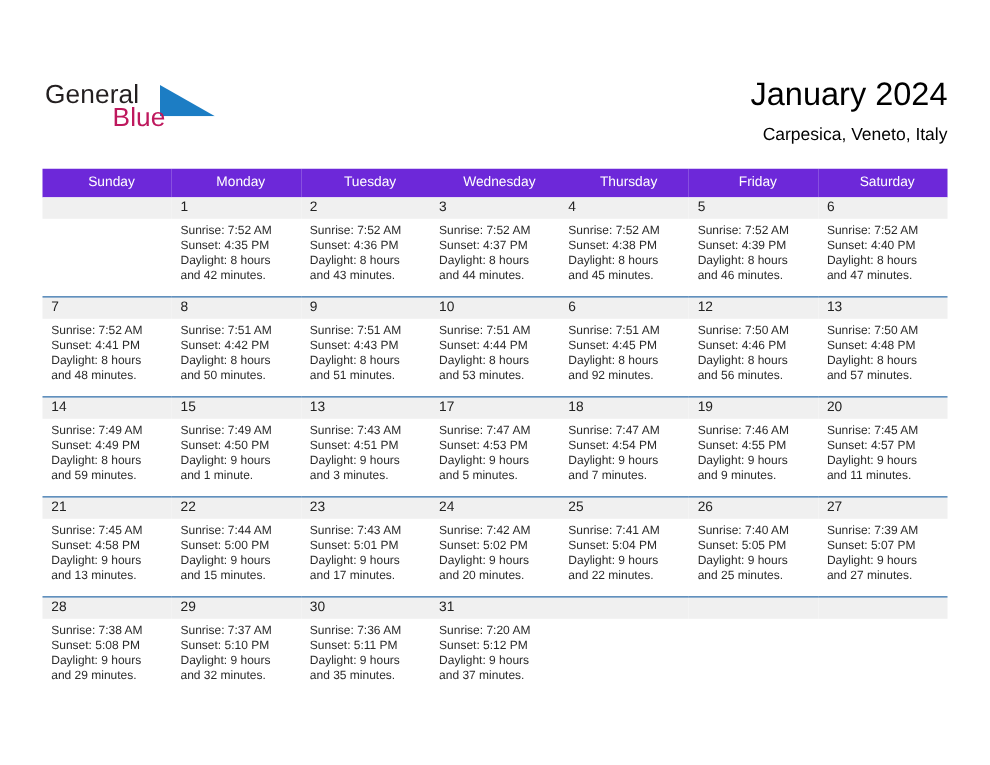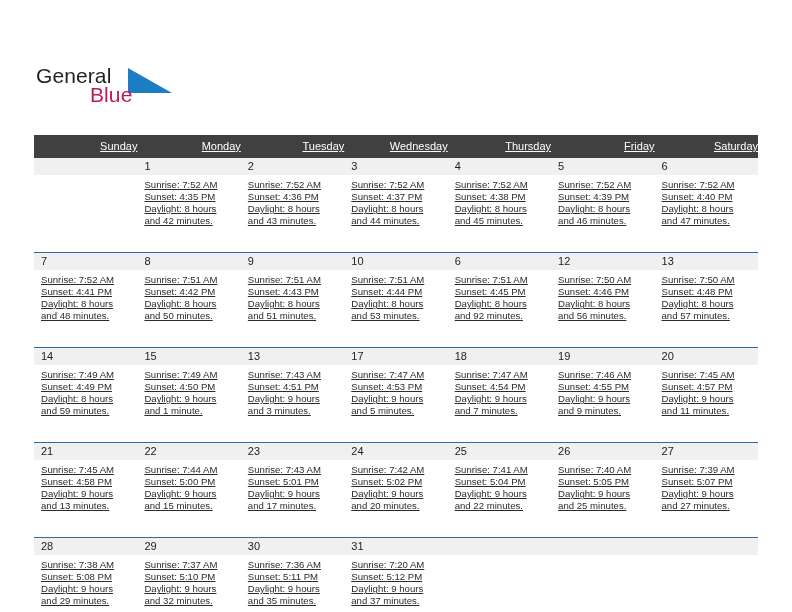--- a/index.html
+++ b/index.html
@@ -98,30 +98,29 @@
     position: absolute;
     left: 34px;
     top: 104px;
     width: 724px;
     border-collapse: collapse;
     table-layout: fixed;
   }
   .calendar col { width: 103.43px; }
 
   .calendar thead th {
-    background: #404040;
+    background: #6d28d9;
     color: #ffffff;
     font-size: 11px;
     font-weight: 400;
-    text-align: right;
+    text-align: center;
     padding: 5px 0 5px 7px;
     height: 13px;
     line-height: 13px;
     border: none;
-    text-decoration: underline;
   }
 
   .week-row > td {
     vertical-align: top;
     padding: 0;
     border: none;
     border-top: 1px solid #2e6ca8;
     background: #ffffff;
   }
   .week-row:first-of-type > td { border-top: none; }
@@ -135,23 +134,22 @@
     color: #222222;
     font-weight: 400;
   }
   .daynum.empty { color: transparent; }
 
   .dayinfo {
     padding: 4px 6px 0 7px;
     font-size: 9.6px;
     line-height: 12.1px;
     color: #2b2b2b;
-    height: 77px;
+    height: 62px;
     box-sizing: border-box;
-    text-decoration: underline;
   }
   .dayinfo div { white-space: nowrap; }
   .dayinfo.empty { visibility: hidden; }
 </style>
 </head>
 <body>
 
 <div class="page">
 
   <div class="header">
@@ -160,20 +158,22 @@
       <span class="brand-general">General</span>
       <span class="brand-triangle">
         <svg width="44" height="25" viewBox="0 0 44 25" aria-hidden="true">
           <polygon points="0,0 44,25 0,25" fill="#1c7dc4"></polygon>
         </svg>
       </span>
       <span class="brand-blue">Blue</span>
     </div>
 
     <div class="title-block">
+      <div class="cal-title">January 2024</div>
+      <div class="cal-subtitle">Carpesica, Veneto, Italy</div>
     </div>
 
   </div>
 
   <table class="calendar">
     <colgroup>
       <col>
         <col>
         <col>
         <col>

